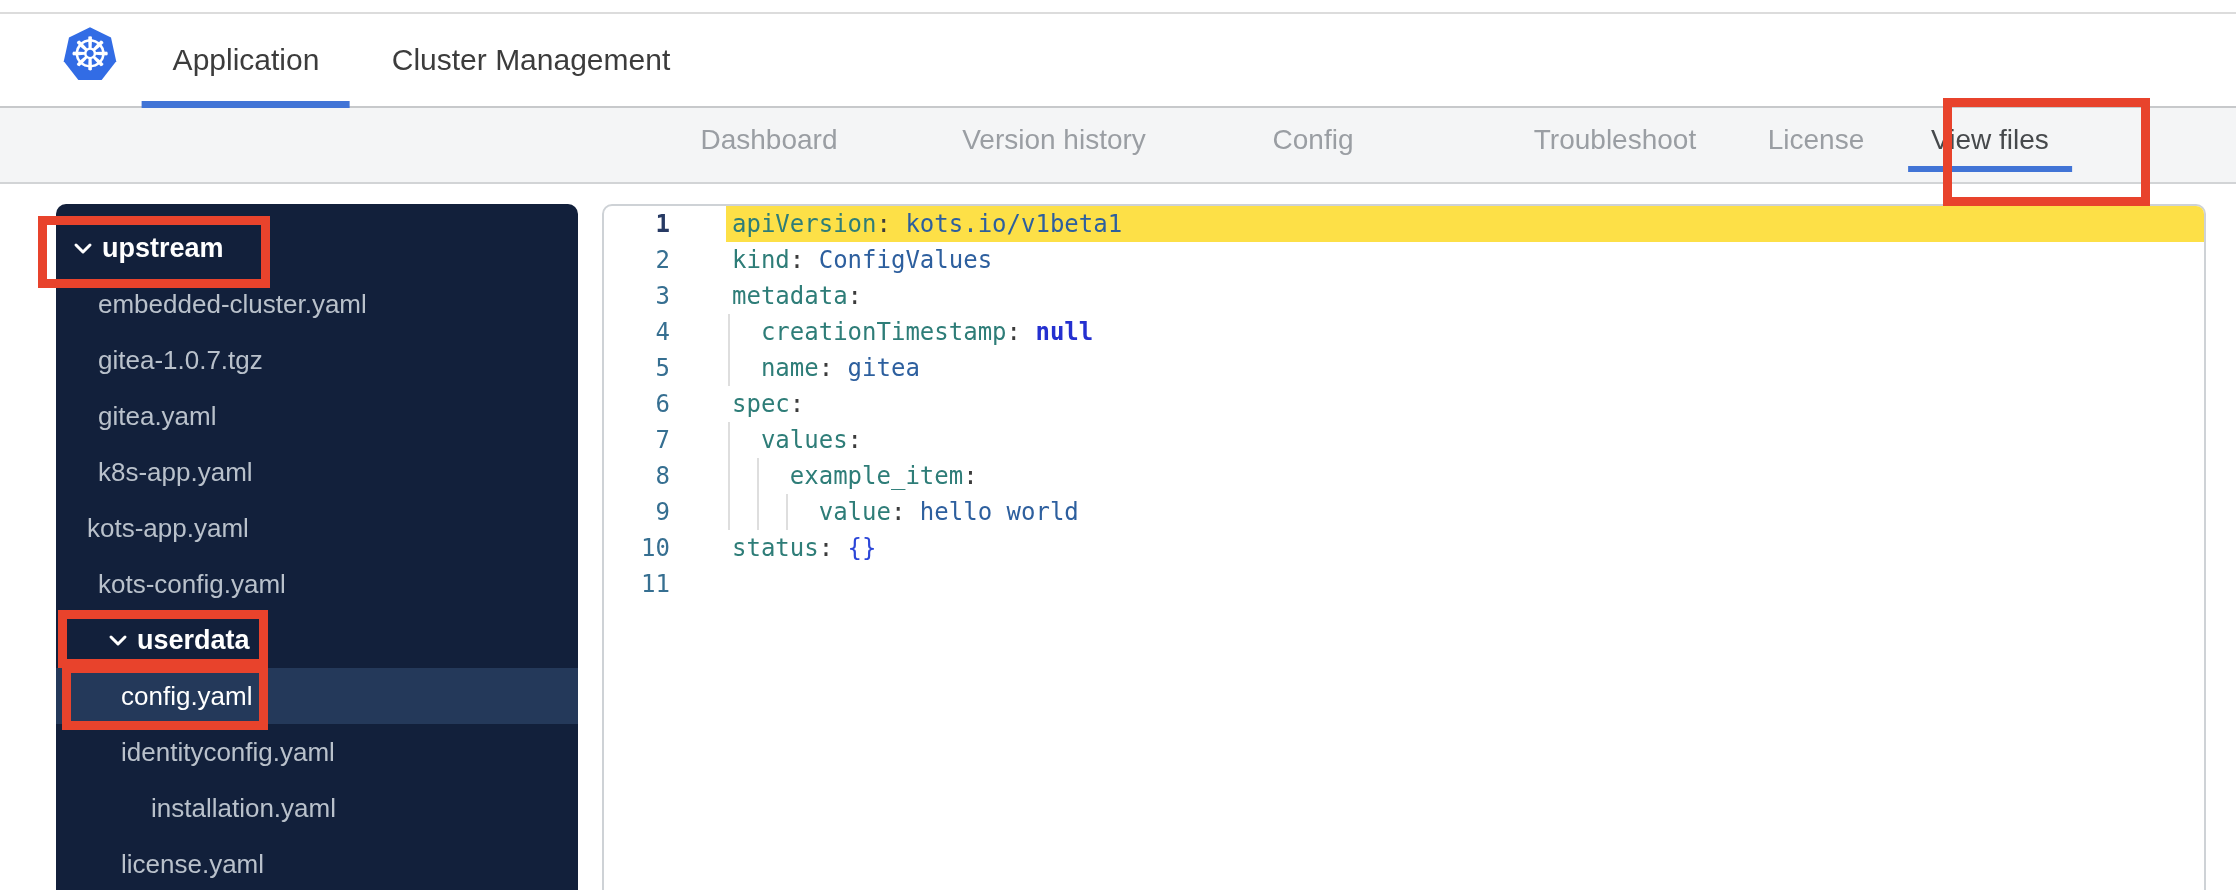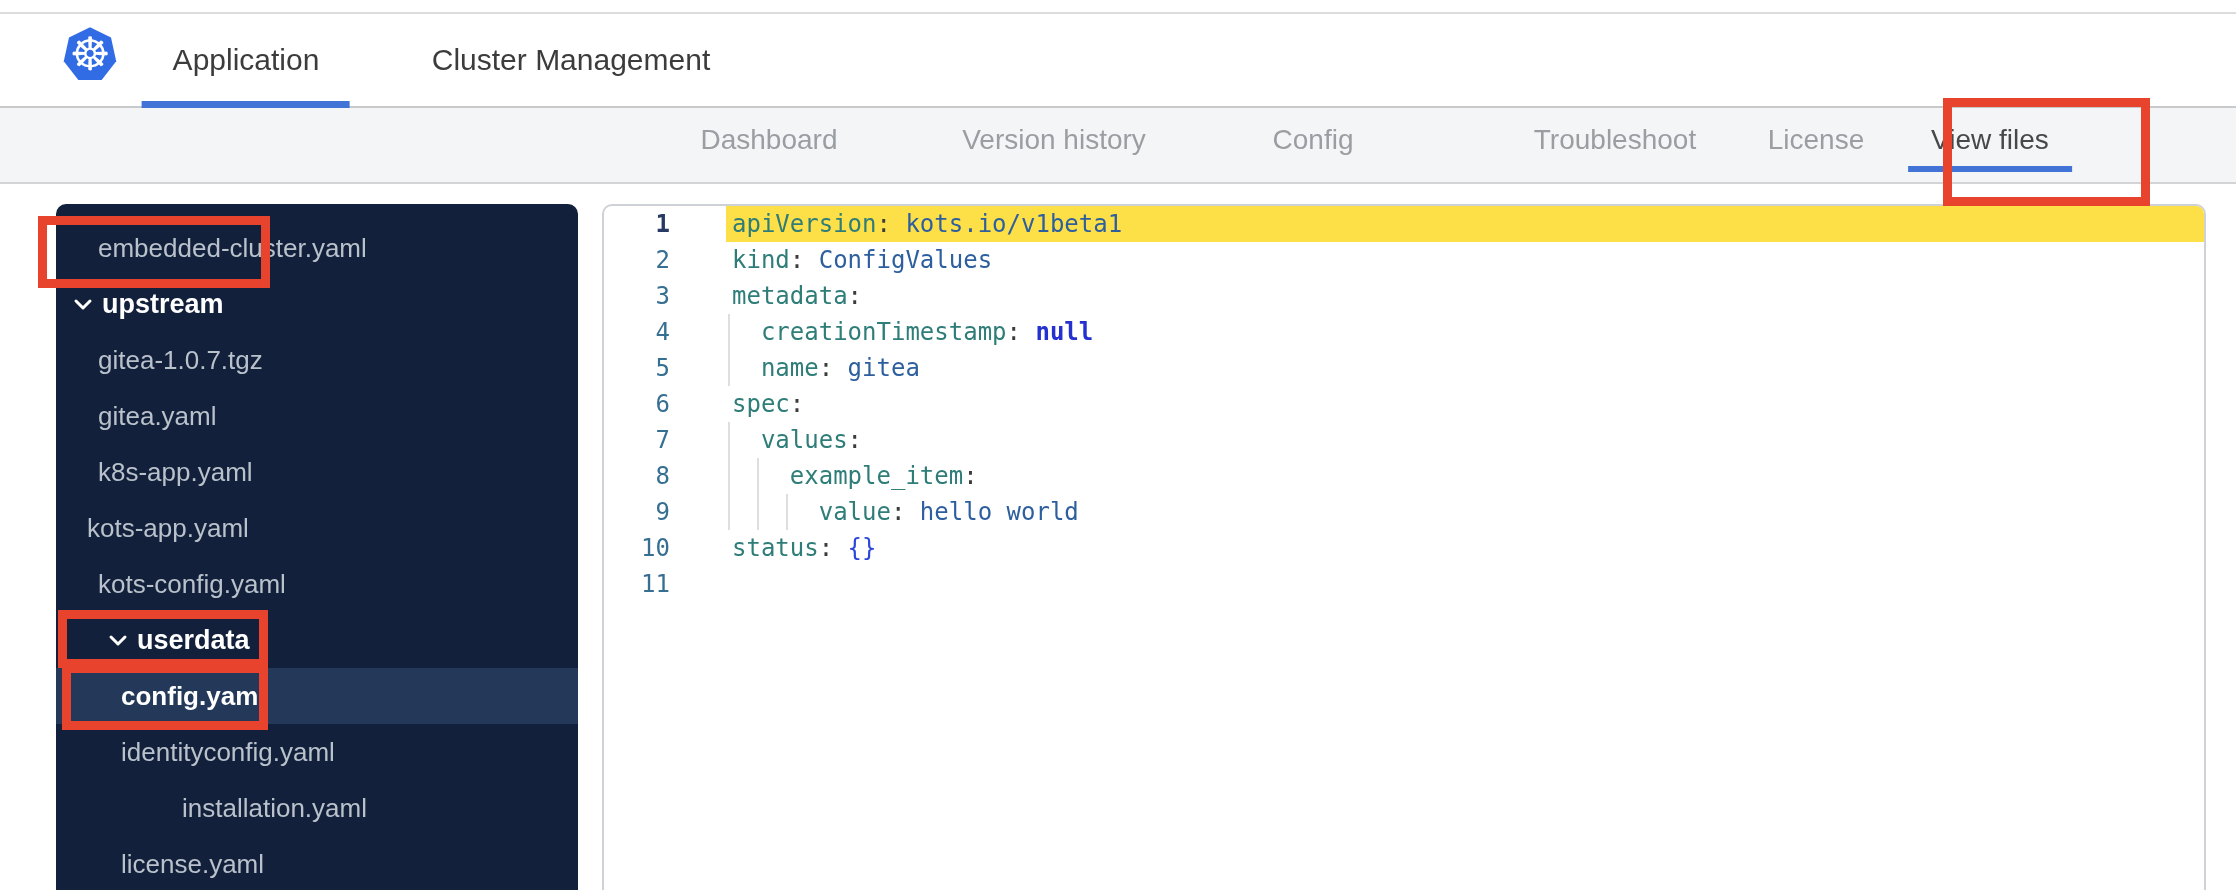--- a/index.html
+++ b/index.html
@@ -27,21 +27,21 @@
   .stab.active{color:#46494c;}
   .stab .ul{position:absolute;left:50%;transform:translateX(-50%);bottom:0;height:6px;width:164px;
             background:var(--underline);}
 
   
   .sidebar{position:absolute;left:56px;top:204px;width:522px;height:686px;
            background:var(--sidebar);border-radius:10px 10px 0 0;padding-top:16px;box-sizing:border-box;}
   .trow{height:56px;display:flex;align-items:center;cursor:pointer;box-sizing:border-box;}
   .trow.folder{color:#fff;font-weight:bold;font-size:27px;}
   .trow.file{color:#b9c1cb;font-size:26px;}
-  .trow.file.sel{color:#fff;font-weight:bold;background:var(--sidebarsel);}
+  .trow.file.sel{color:#fff;font-weight:normal;background:var(--sidebarsel);}
   .chev{display:inline-flex;margin-right:9px;}
 
   
   .editor{position:absolute;left:602px;top:204px;width:1604px;height:700px;background:#fff;
           border:2px solid #ced2d6;border-radius:10px;box-sizing:border-box;overflow:hidden;
           font-family:"DejaVu Sans Mono",monospace;font-size:24px;}
   .cl{display:flex;height:36px;line-height:36px;}
   .gut{width:122px;box-sizing:border-box;padding-right:56px;text-align:right;
        color:var(--gutter);flex:none;}
   .cl.active .gut{color:var(--gutteract);font-weight:bold;}
@@ -67,21 +67,21 @@
 
   <header>
     <div class="logo">
       <span class="helm">☸</span>
     </div>
     <nav id="header-tabs">
         <div class="htab" style="left: 246px;">
           <span>Application</span>
           <i class="ul"></i>
         </div>
-        <div class="htab" style="left: 531px; margin-left: 40px;">
+        <div class="htab" style="left: 531px;">
           <span>Cluster Management</span>
         </div>
       </nav>
   </header>
 
   <nav class="subnav" id="subnav">
       <div class="stab" style="left: 769px;">
         <span>Dashboard</span>
       </div>
       <div class="stab" style="left: 1054px;">
@@ -97,32 +97,32 @@
         <span>License</span>
       </div>
       <div class="stab active" style="left: 1990px;">
         <span>View files</span>
         <i class="ul"></i>
       </div>
     </nav>
 
   <aside class="sidebar">
     <div id="tree">
-        <div class="trow file" style="padding-left: 42px;">
-          <span>embedded-cluster.yaml</span>
-        </div>
         <div class="trow folder" style="padding-left: 17px;">
           <span class="chev">
             <svg width="20" height="15">
               <polyline points="3,4 10,11 17,4" fill="none" stroke="#ffffff" stroke-width="3" stroke-linecap="round" stroke-linejoin="round"></polyline>
             </svg>
           </span>
           <span>upstream</span>
         </div>
         <div class="trow file" style="padding-left: 42px;">
+          <span>embedded-cluster.yaml</span>
+        </div>
+        <div class="trow file" style="padding-left: 42px;">
           <span>gitea-1.0.7.tgz</span>
         </div>
         <div class="trow file" style="padding-left: 42px;">
           <span>gitea.yaml</span>
         </div>
         <div class="trow file" style="padding-left: 42px;">
           <span>k8s-app.yaml</span>
         </div>
         <div class="trow file" style="padding-left: 31px;">
           <span>kots-app.yaml</span>
@@ -137,21 +137,21 @@
             </svg>
           </span>
           <span>userdata</span>
         </div>
         <div class="trow file sel" style="padding-left: 65px;">
           <span>config.yaml</span>
         </div>
         <div class="trow file" style="padding-left: 65px;">
           <span>identityconfig.yaml</span>
         </div>
-        <div class="trow file" style="padding-left: 95px; margin-left: 31px;">
+        <div class="trow file" style="padding-left: 95px;">
           <span>installation.yaml</span>
         </div>
         <div class="trow file" style="padding-left: 65px;">
           <span>license.yaml</span>
         </div>
       </div>
   </aside>
 
   <main class="editor">
     <div id="code">

